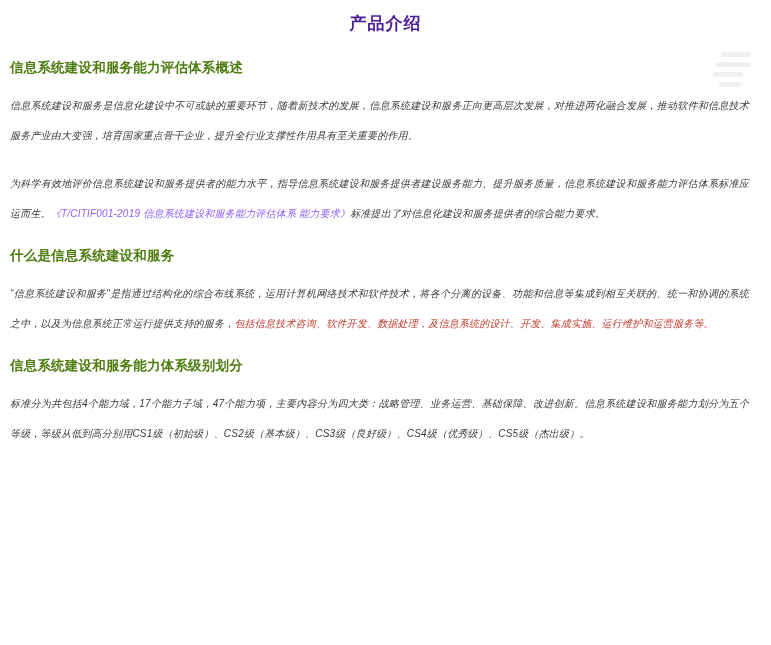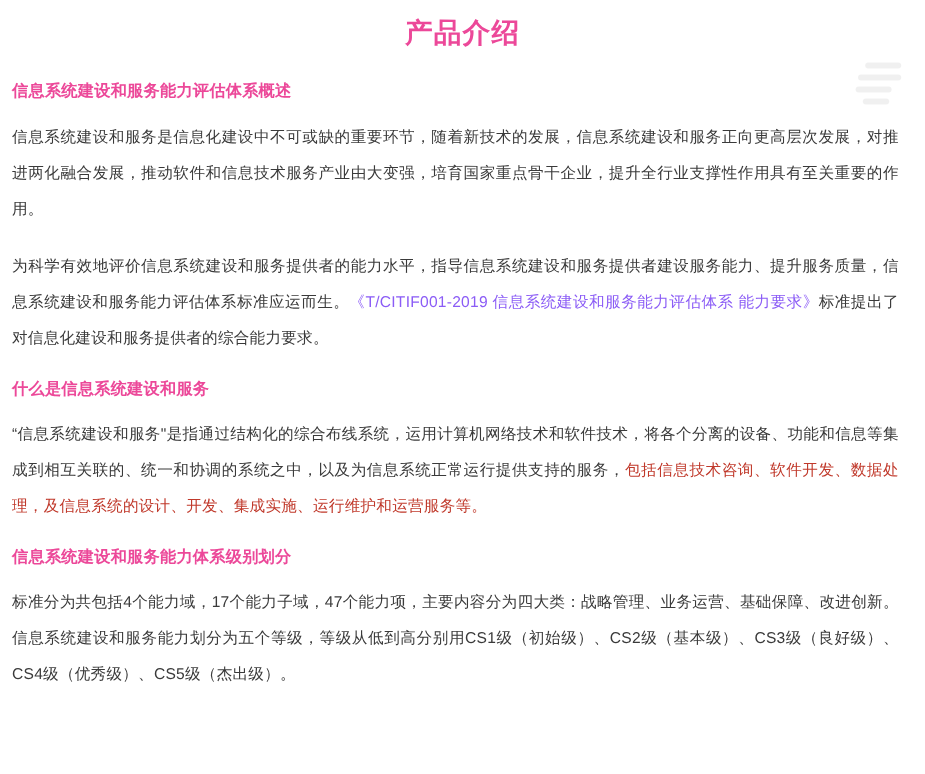--- a/index.html
+++ b/index.html
@@ -17,40 +17,41 @@
   }
   .page {
     position: relative;
     width: 771px;
     height: 645px;
     box-sizing: border-box;
     padding: 0 10px;
   }
   .doc-title {
     text-align: center;
-    font-size: 23px;
+    font-size: 17px;
     font-weight: bold;
-    color: #ec4899;
+    color: #4c1d95;
     padding: 12px 0 14px 0;
     letter-spacing: 1px;
   }
   .section-head {
     font-size: 13.5px;
     font-weight: bold;
-    color: #ec4899;
+    color: #4d7c0f;
     margin: 10px 0 14px 0;
     letter-spacing: 0.2px;
   }
   .para {
-    font-size: 13px;
+    font-size: 10px;
     line-height: 30px;
     color: #3a3a3a;
     margin: 0 12px 18px 0;
     text-align: justify;
     letter-spacing: 0.2px;
+    font-style: italic;
   }
   .para.tight {
     margin-bottom: 16px;
   }
   .link {
     color: #8b5cf6;
     text-decoration: none;
   }
   .hl {
     color: #c0392b;

